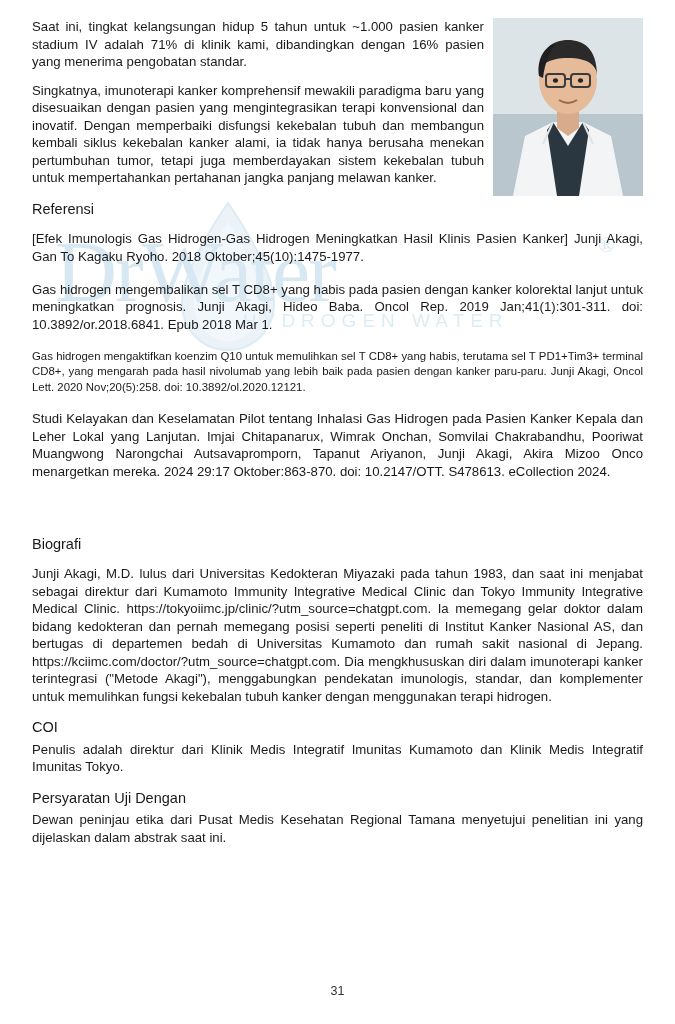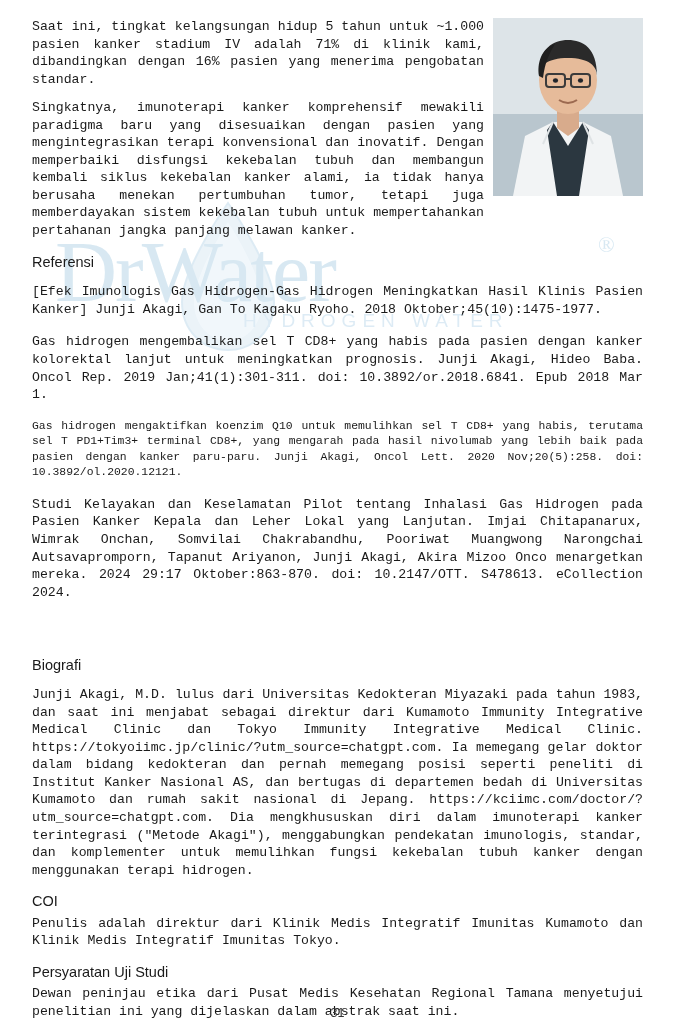--- a/index.html
+++ b/index.html
@@ -22,21 +22,20 @@
   .content {
     position: relative;
     padding: 18px 32px 0 32px;
     box-sizing: border-box;
     z-index: 2;
   }
   p {
     margin: 0 0 11px 0;
     text-align: justify;
     line-height: 1.33;
-    font-family: Liberation Mono, monospace;
   }
   .body-text {
     font-size: 13.2px;
   }
   .intro-block {
     width: 452px;
   }
   .photo {
     position: absolute;
     top: 18px;
@@ -65,21 +64,21 @@
   }
   .ref.small {
     font-size: 11.4px;
     line-height: 1.35;
   }
   .bio-gap {
     height: 26px;
   }
   .page-number {
     position: absolute;
-    bottom: 4px;
+    bottom: 26px;
     left: 0;
     right: 0;
     text-align: center;
     font-size: 12.5px;
     color: #333;
     z-index: 4;
   }
   
   .watermark {
     position: absolute;
@@ -189,19 +188,19 @@
     <p class="ref">Studi Kelayakan dan Keselamatan Pilot tentang Inhalasi Gas Hidrogen pada Pasien Kanker Kepala dan Leher Lokal yang Lanjutan. Imjai Chitapanarux, Wimrak Onchan, Somvilai Chakrabandhu, Pooriwat Muangwong Narongchai Autsavapromporn, Tapanut Ariyanon, Junji Akagi, Akira Mizoo Onco menargetkan mereka. 2024 29:17 Oktober:863-870. doi: 10.2147/OTT. S478613. eCollection 2024.</p>
 
     <div class="bio-gap"></div>
 
     <h2 class="section-title">Biografi</h2>
     <p class="body-text">Junji Akagi, M.D. lulus dari Universitas Kedokteran Miyazaki pada tahun 1983, dan saat ini menjabat sebagai direktur dari Kumamoto Immunity Integrative Medical Clinic dan Tokyo Immunity Integrative Medical Clinic. https://tokyoiimc.jp/clinic/?utm_source=chatgpt.com. Ia memegang gelar doktor dalam bidang kedokteran dan pernah memegang posisi seperti peneliti di Institut Kanker Nasional AS, dan bertugas di departemen bedah di Universitas Kumamoto dan rumah sakit nasional di Jepang. https://kciimc.com/doctor/?utm_source=chatgpt.com. Dia mengkhususkan diri dalam imunoterapi kanker terintegrasi ("Metode Akagi"), menggabungkan pendekatan imunologis, standar, dan komplementer untuk memulihkan fungsi kekebalan tubuh kanker dengan menggunakan terapi hidrogen.</p>
 
     <h2 class="section-title tight">COI</h2>
     <p class="body-text">Penulis adalah direktur dari Klinik Medis Integratif Imunitas Kumamoto dan Klinik Medis Integratif Imunitas Tokyo.</p>
 
-    <h2 class="section-title tight">Persyaratan Uji Studi</h2>
+    <h2 class="section-title tight">Persyaratan Uji Dengan</h2>
     <p class="body-text">Dewan peninjau etika dari Pusat Medis Kesehatan Regional Tamana menyetujui penelitian ini yang dijelaskan dalam abstrak saat ini.</p>
 
   </div>
 
   <div class="page-number">31</div>
 </div>
 
 </body></html>

